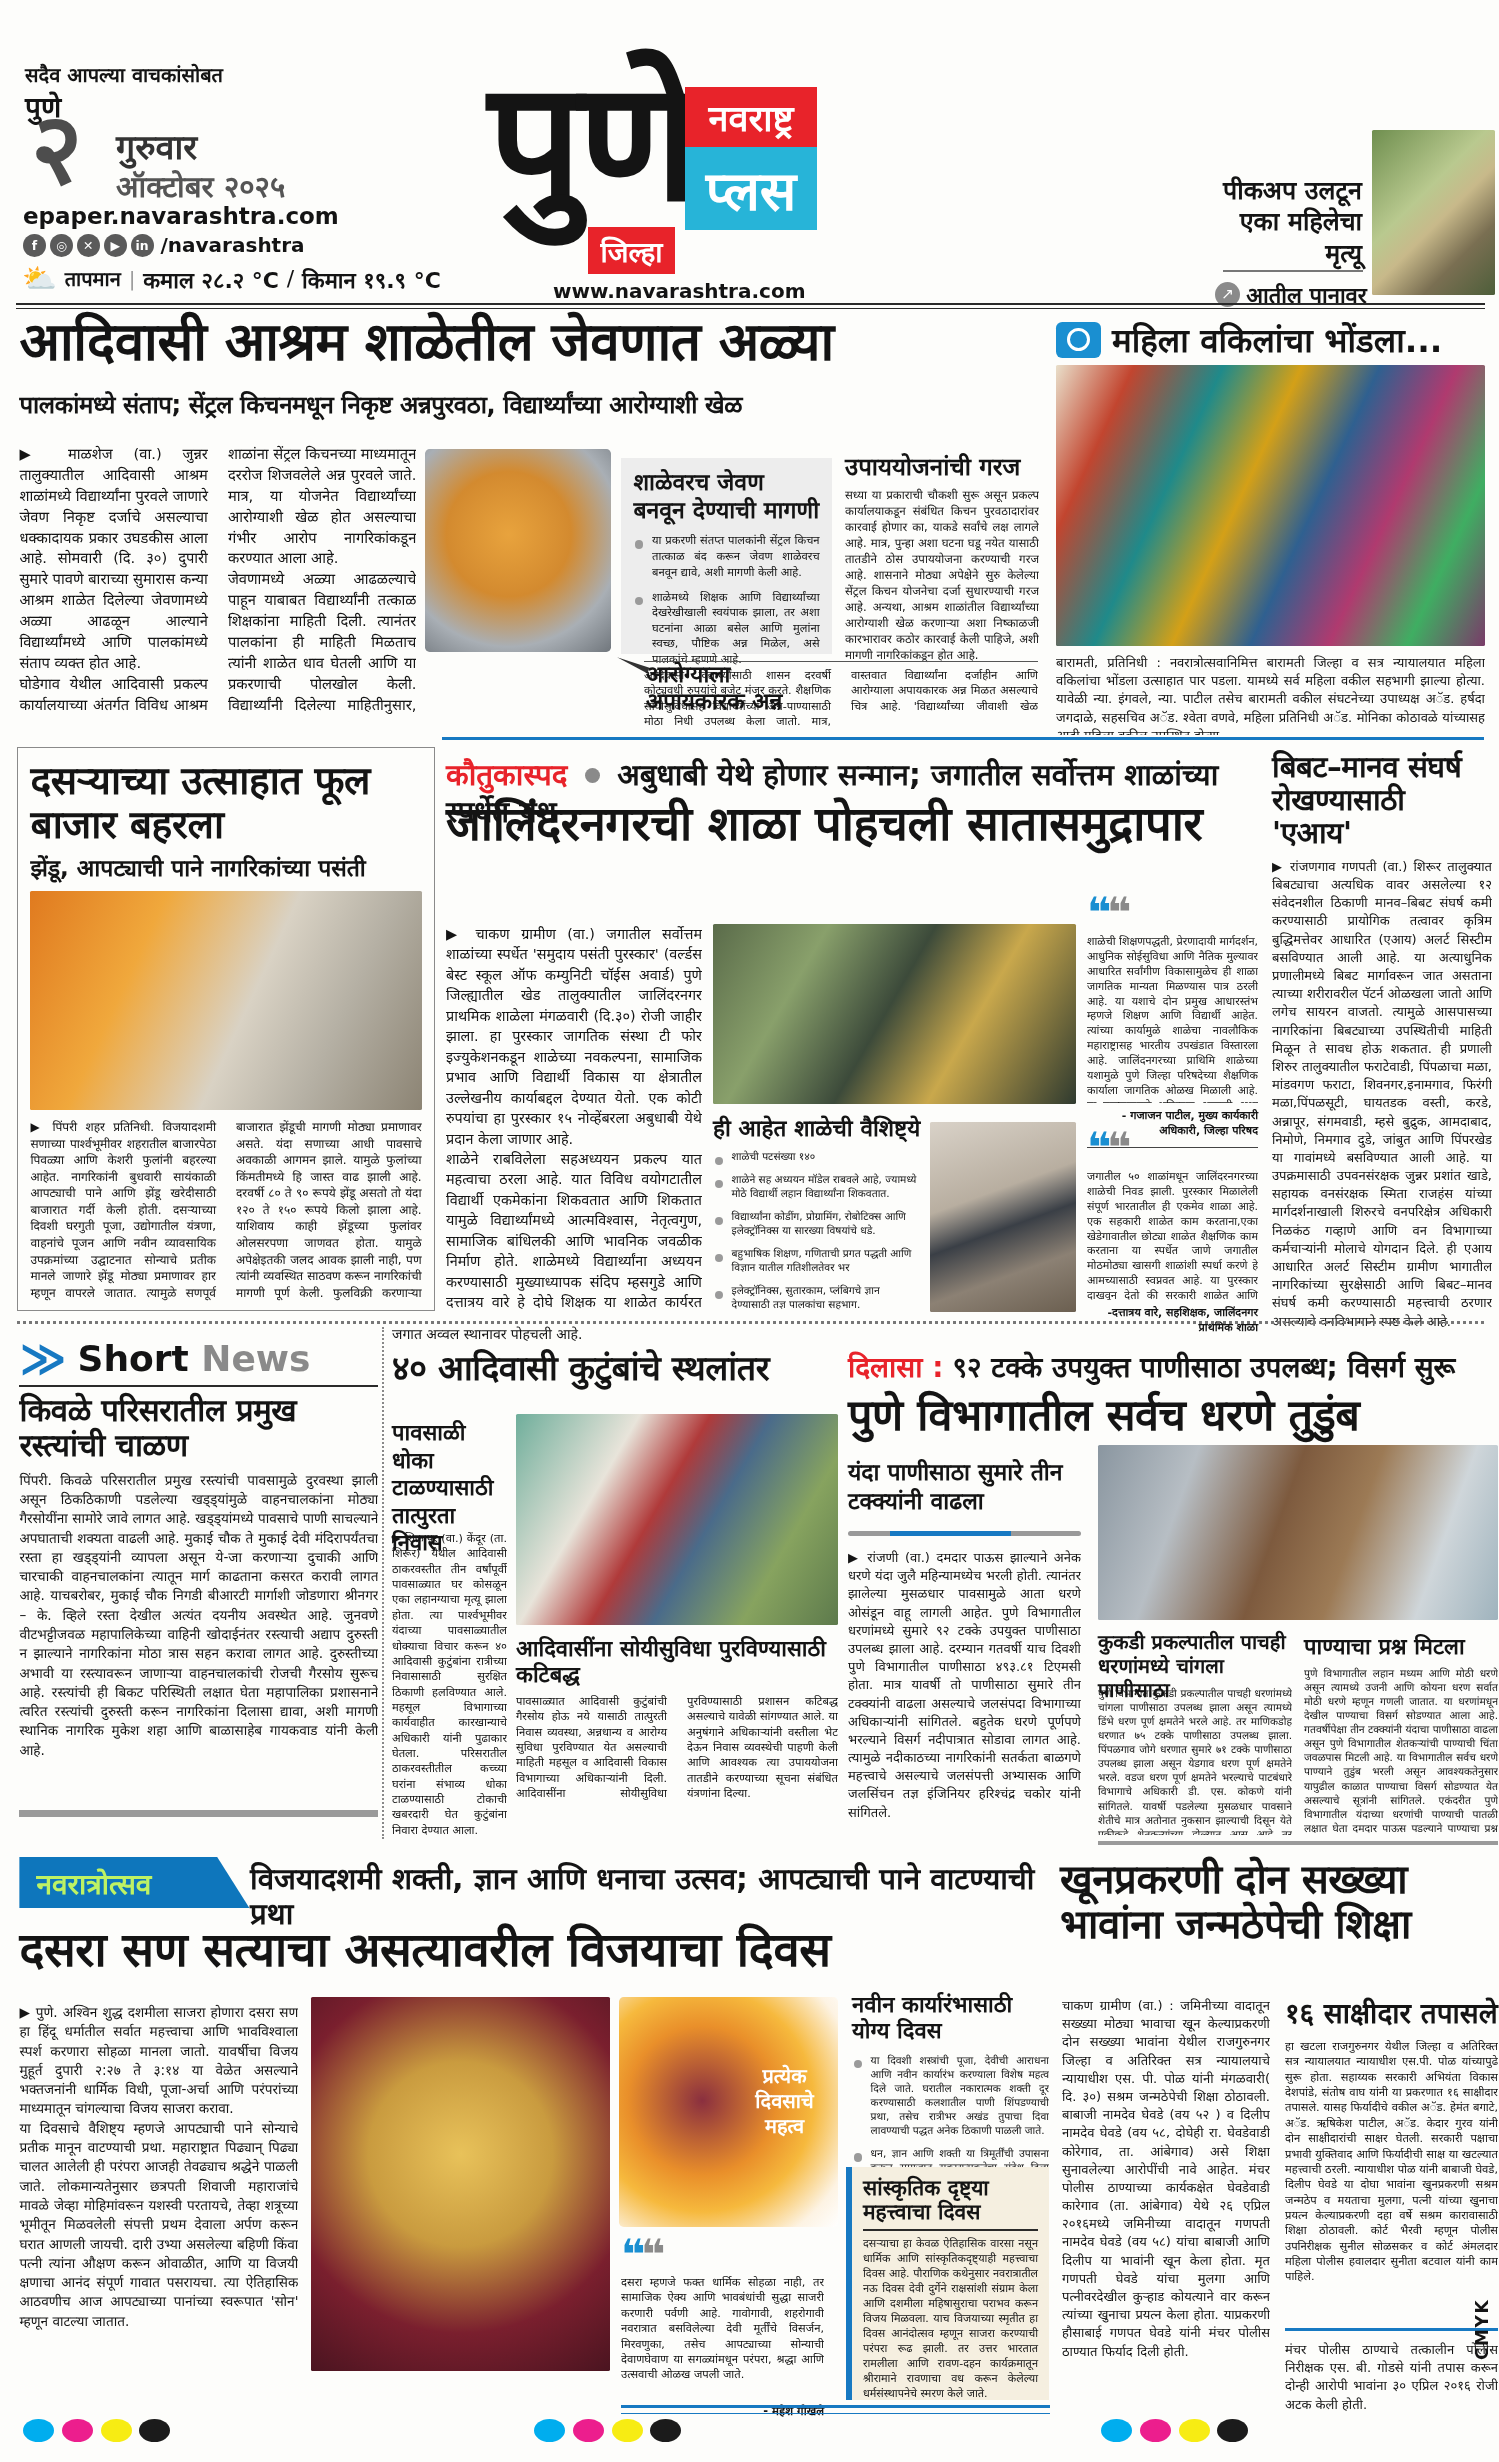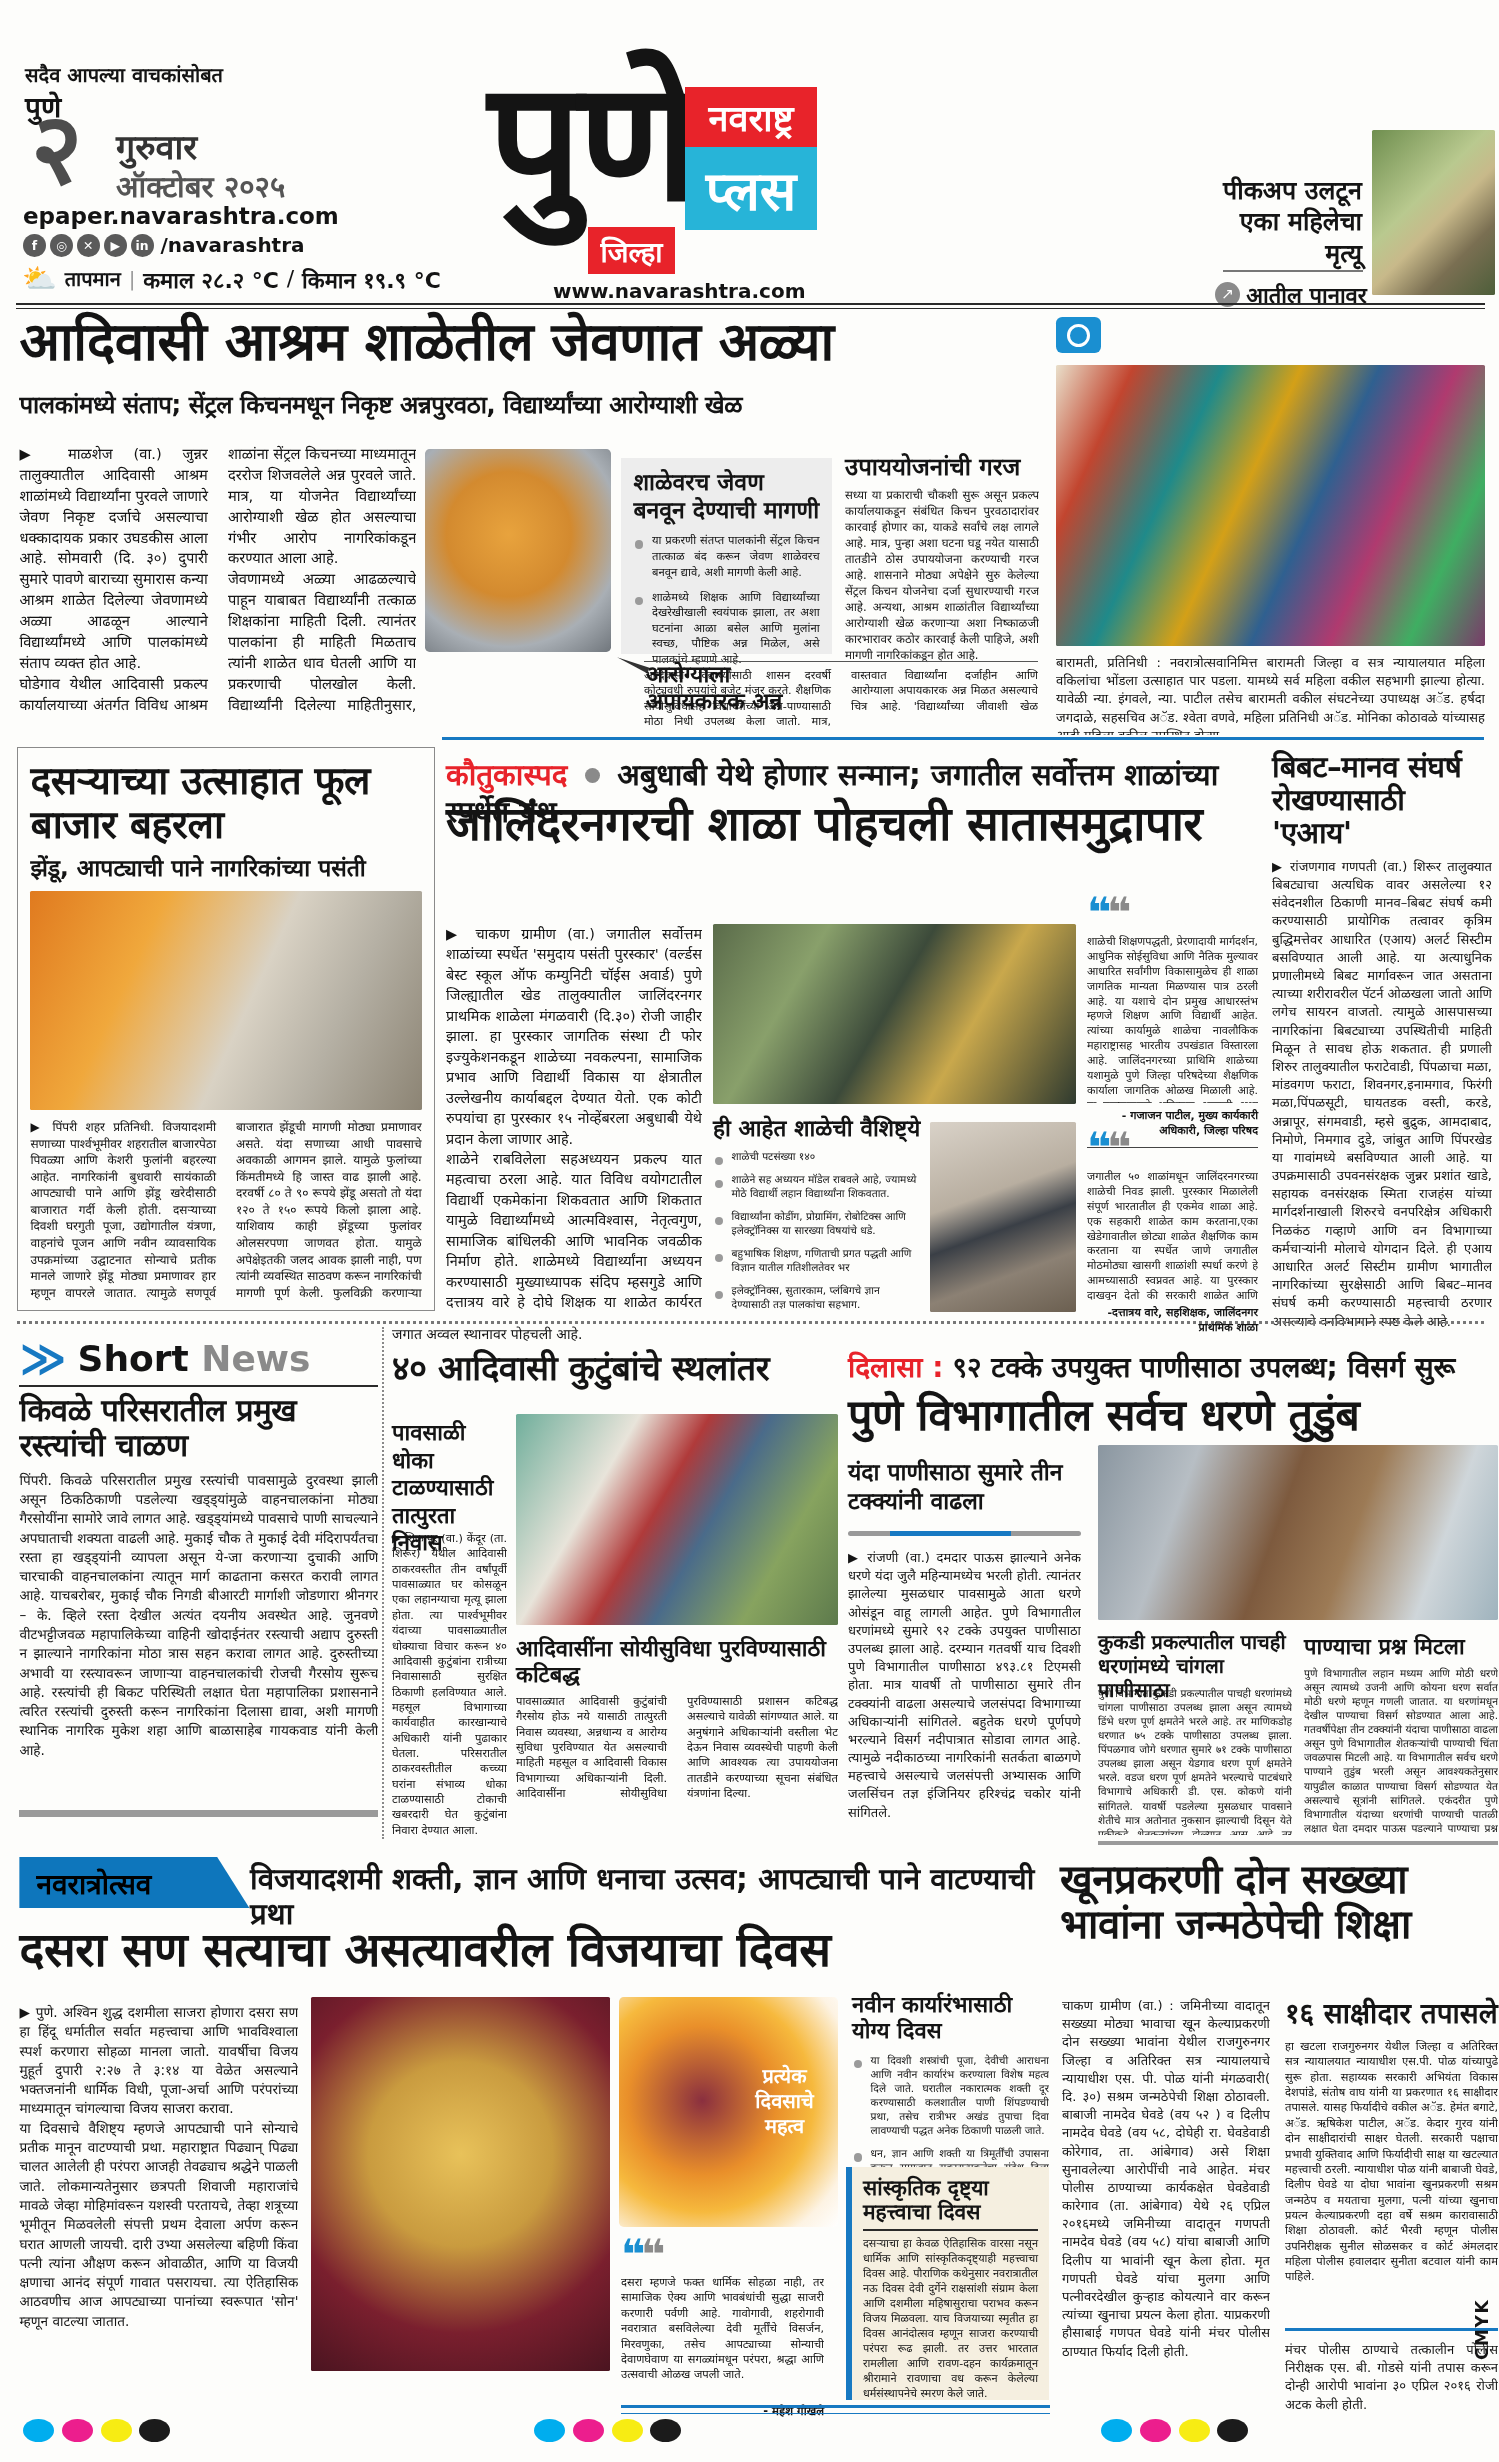--- a/index.html
+++ b/index.html
@@ -22,21 +22,21 @@
   ul.bullets li{position:relative;padding-left:18.6px;margin-bottom:9.3px;}
   ul.bullets li::before{content:"";position:absolute;left:1.6px;top:7px;width:8.5px;height:8.5px;
     border-radius:50%;background:#9a9a9a;}
   .quote-mark{font-size:42px;line-height:0.6;font-weight:bold;letter-spacing:-4.7px;}
   .qm-blue{color:#1a8fd1;}
   .qm-gray{color:#8a8a8a;}
   .headline{font-weight:bold;line-height:1.12;letter-spacing:-0.4px;}
   .social-dot{display:inline-flex;align-items:center;justify-content:center;width:23px;height:23px;
     border-radius:50%;background:#5a5a5a;color:#fff;font-size:12.4px;font-weight:bold;margin-right:3.9px;}
   .cmyk-dot{display:inline-block;width:31px;height:23px;border-radius:50%;margin-right:7.8px;}
-  .flag{background:#0e76bc;color:#000000;display:flex;align-items:center;
+  .flag{background:#0e76bc;color:#bef264;display:flex;align-items:center;
     clip-path:polygon(0 0,86% 0,100% 100%,0 100%);}
   .dotted-rule{border-top:3.1px dotted #777;}
   .att{font-weight:bold;text-align:right;}
 </style>
 </head>
 <body>
 
 <div class="page">
 
   <header>
@@ -105,20 +105,21 @@
     </div>
 
     <div class="abs just cols2" style="left:644px;top:661px;width:394px;height:75px;overflow:hidden;font-size:11.3px;line-height:1.35;border-top:1.6px solid #555;padding-top:6.2px;">आदिवासी विद्यार्थ्यांसाठी शासन दरवर्षी कोट्यवधी रुपयांचे बजेट मंजूर करते. शैक्षणिक सोयीसुविधांसह विद्यार्थ्यांच्या अन्न-पाण्यासाठी मोठा निधी उपलब्ध केला जातो. मात्र, वास्तवात विद्यार्थ्यांना दर्जाहीन आणि आरोग्याला अपायकारक अन्न मिळत असल्याचे चित्र आहे. 'विद्यार्थ्यांच्या जीवाशी खेळ करायचा का?' असा सवाल संतप्त पालक व ग्रामस्थांनी केला आहे.</div>
   </section>
 
   <section>
     <div class="abs" style="left:1056px;top:317px;display:flex;align-items:center;gap:11px;">
       <span style="display:inline-flex;width:45px;height:36px;background:#1a8fd1;border-radius:6.2px;align-items:center;justify-content:center;">
         <span style="width:17px;height:17px;border:3.1px solid #fff;border-radius:50%;display:inline-block;"></span>
       </span>
+      <span class="bold" style="font-size:33px;">महिला वकिलांचा भोंडला...</span>
     </div>
     <div class="abs photo" style="left:1056px;top:365px;width:429px;height:281px;background:linear-gradient(115deg,#e9dfca 0%,#c2452f 14%,#1f8a8a 30%,#d4a017 44%,#2f6090 58%,#b03a6f 72%,#3fae62 86%,#7a3b69 100%);"></div>
     <div class="abs just" style="left:1056px;top:654px;width:429px;font-size:13px;line-height:1.4;height:81px;overflow:hidden;">बारामती, प्रतिनिधी : नवरात्रोत्सवानिमित्त बारामती जिल्हा व सत्र न्यायालयात महिला वकिलांचा भोंडला उत्साहात पार पडला. यामध्ये सर्व महिला वकील सहभागी झाल्या होत्या. यावेळी न्या. इंगवले, न्या. पाटील तसेच बारामती वकील संघटनेच्या उपाध्यक्ष अॅड. हर्षदा जगदाळे, सहसचिव अॅड. श्वेता वणवे, महिला प्रतिनिधी अॅड. मोनिका कोठावळे यांच्यासह आदी महिला वकील उपस्थित होत्या.</div>
   </section>
 
   <div class="abs blue-rule" style="left:442px;top:737px;width:1042px;height:3.1px;"></div>
 
   <section class="abs" style="left:17px;top:747px;width:418px;height:564px;border:1.6px solid #8a8a8a;box-sizing:border-box;padding:11px 12.4px;">
     <div class="headline" style="font-size:39px;">दसऱ्याच्या उत्साहात फूल बाजार बहरला</div>
     <div class="bold" style="font-size:23px;margin-top:4.7px;">झेंडू, आपट्याची पाने नागरिकांच्या पसंती</div>

